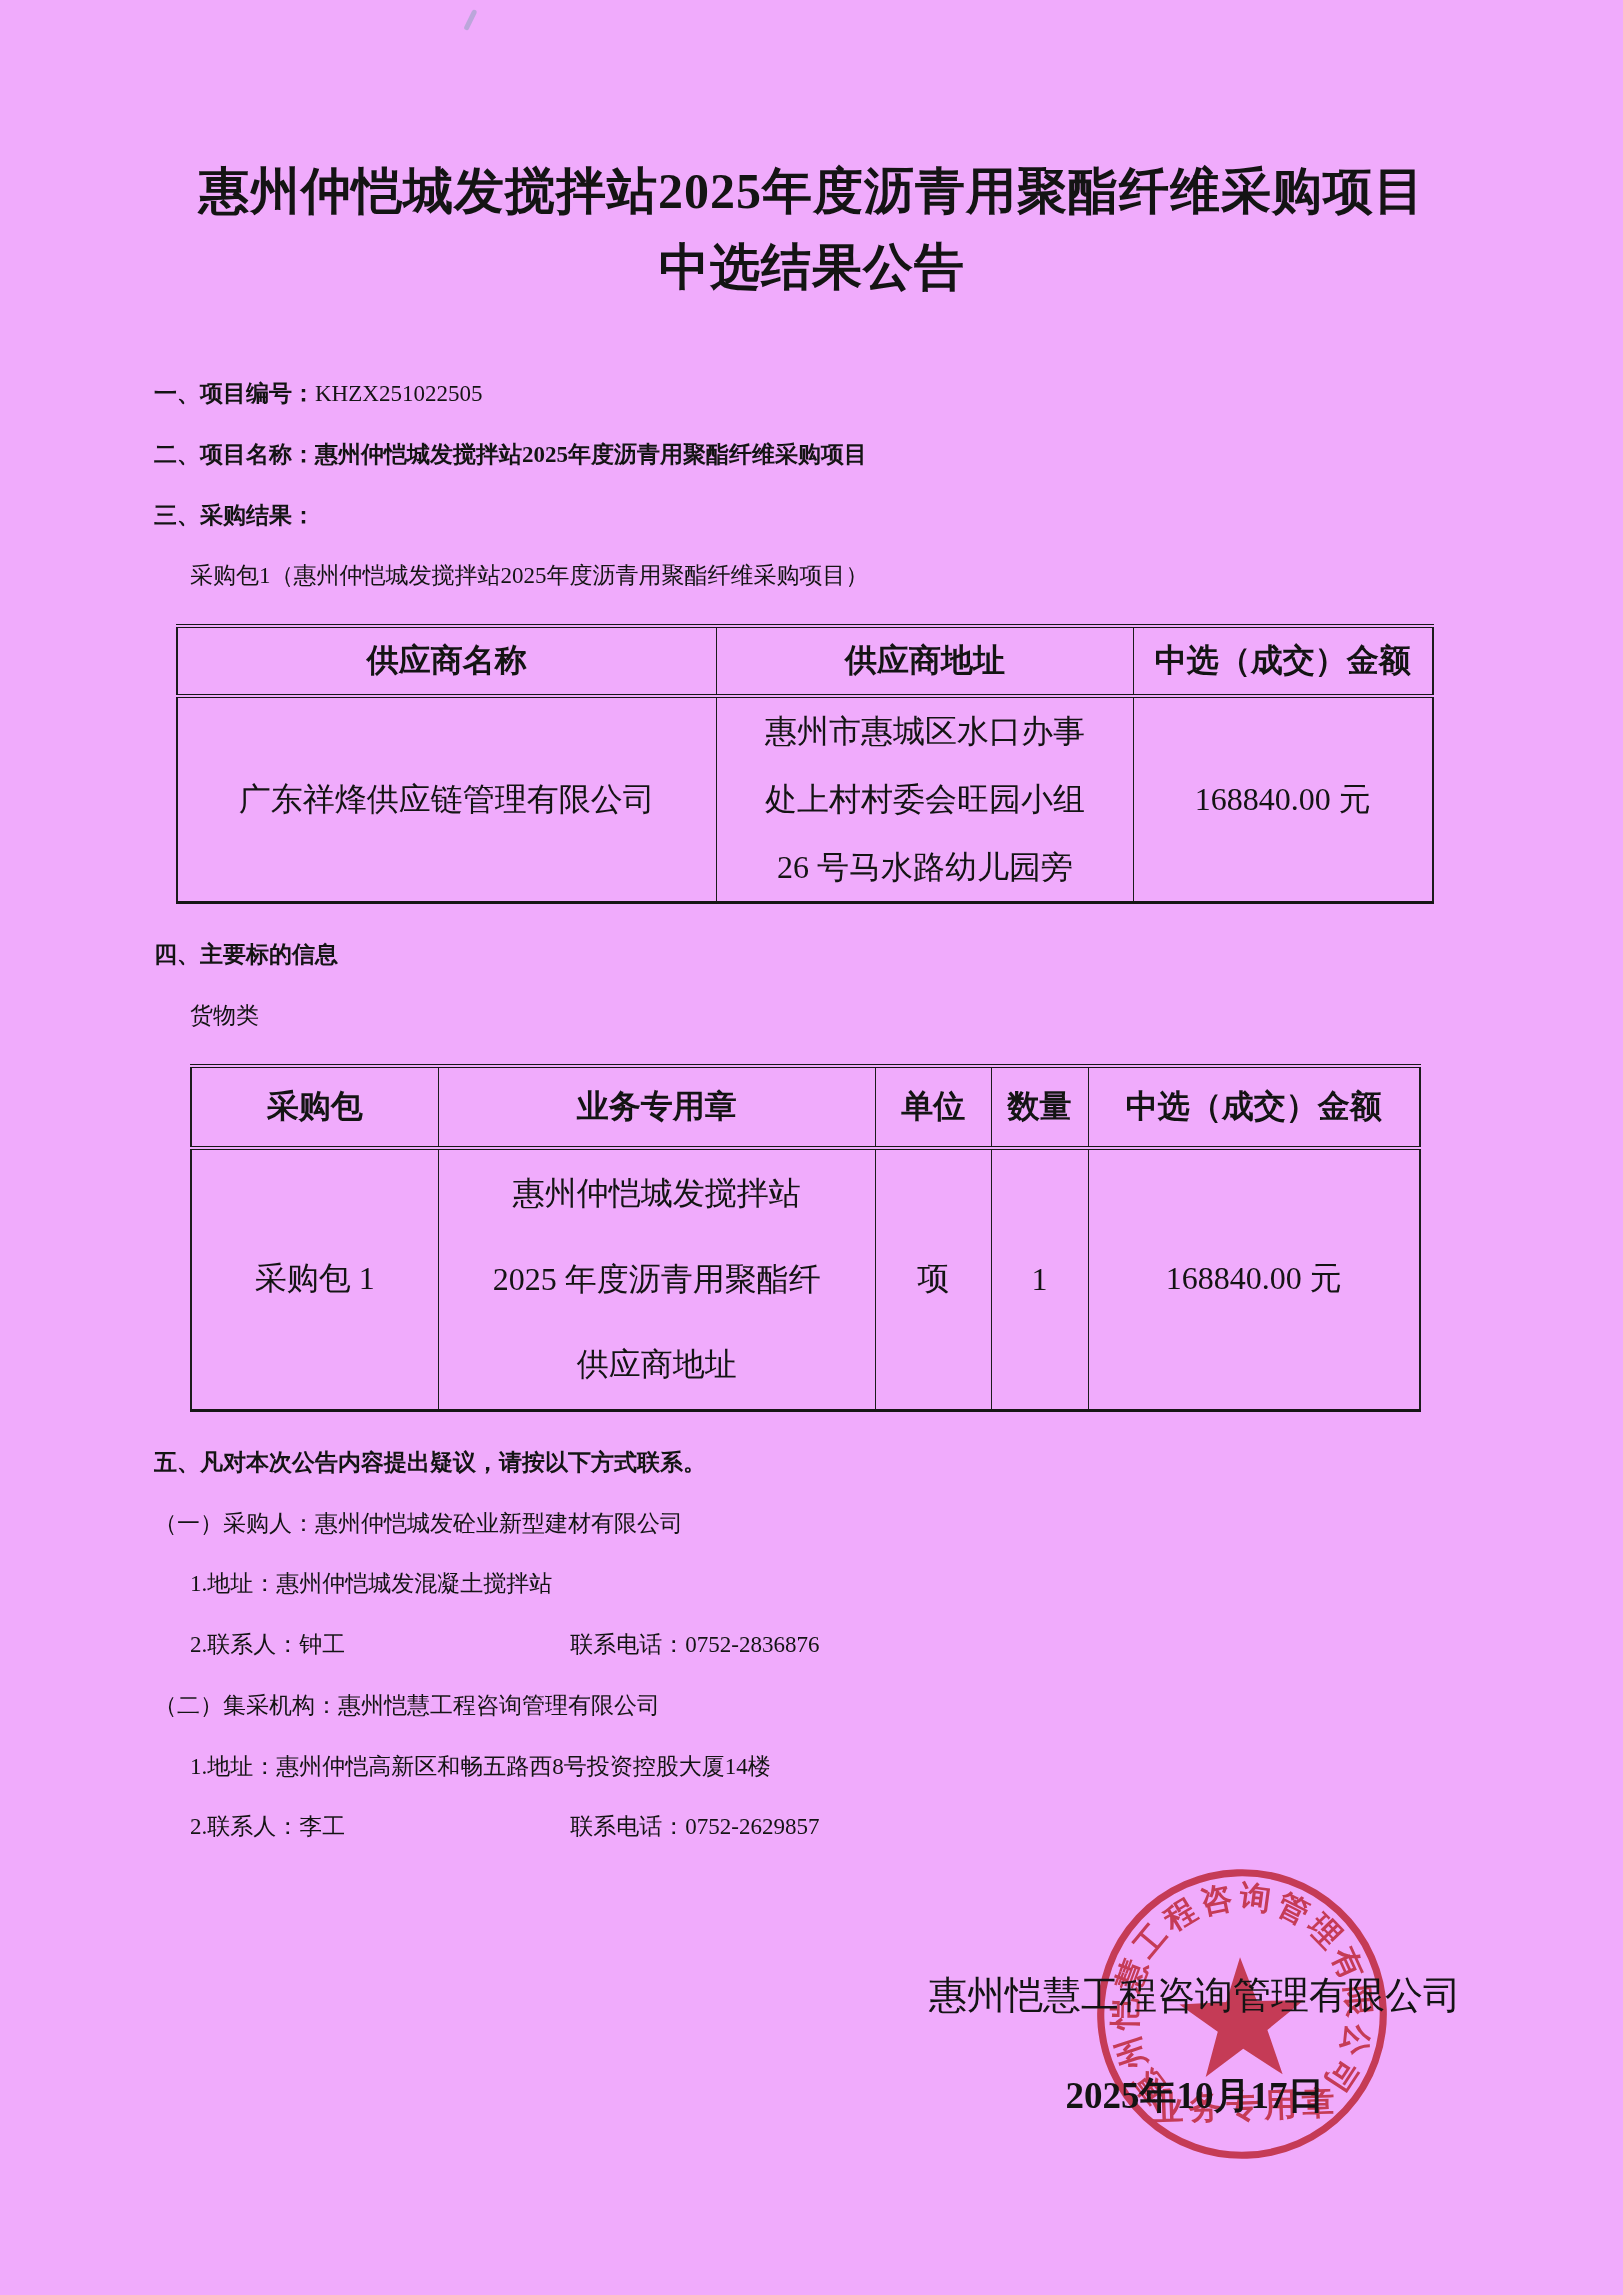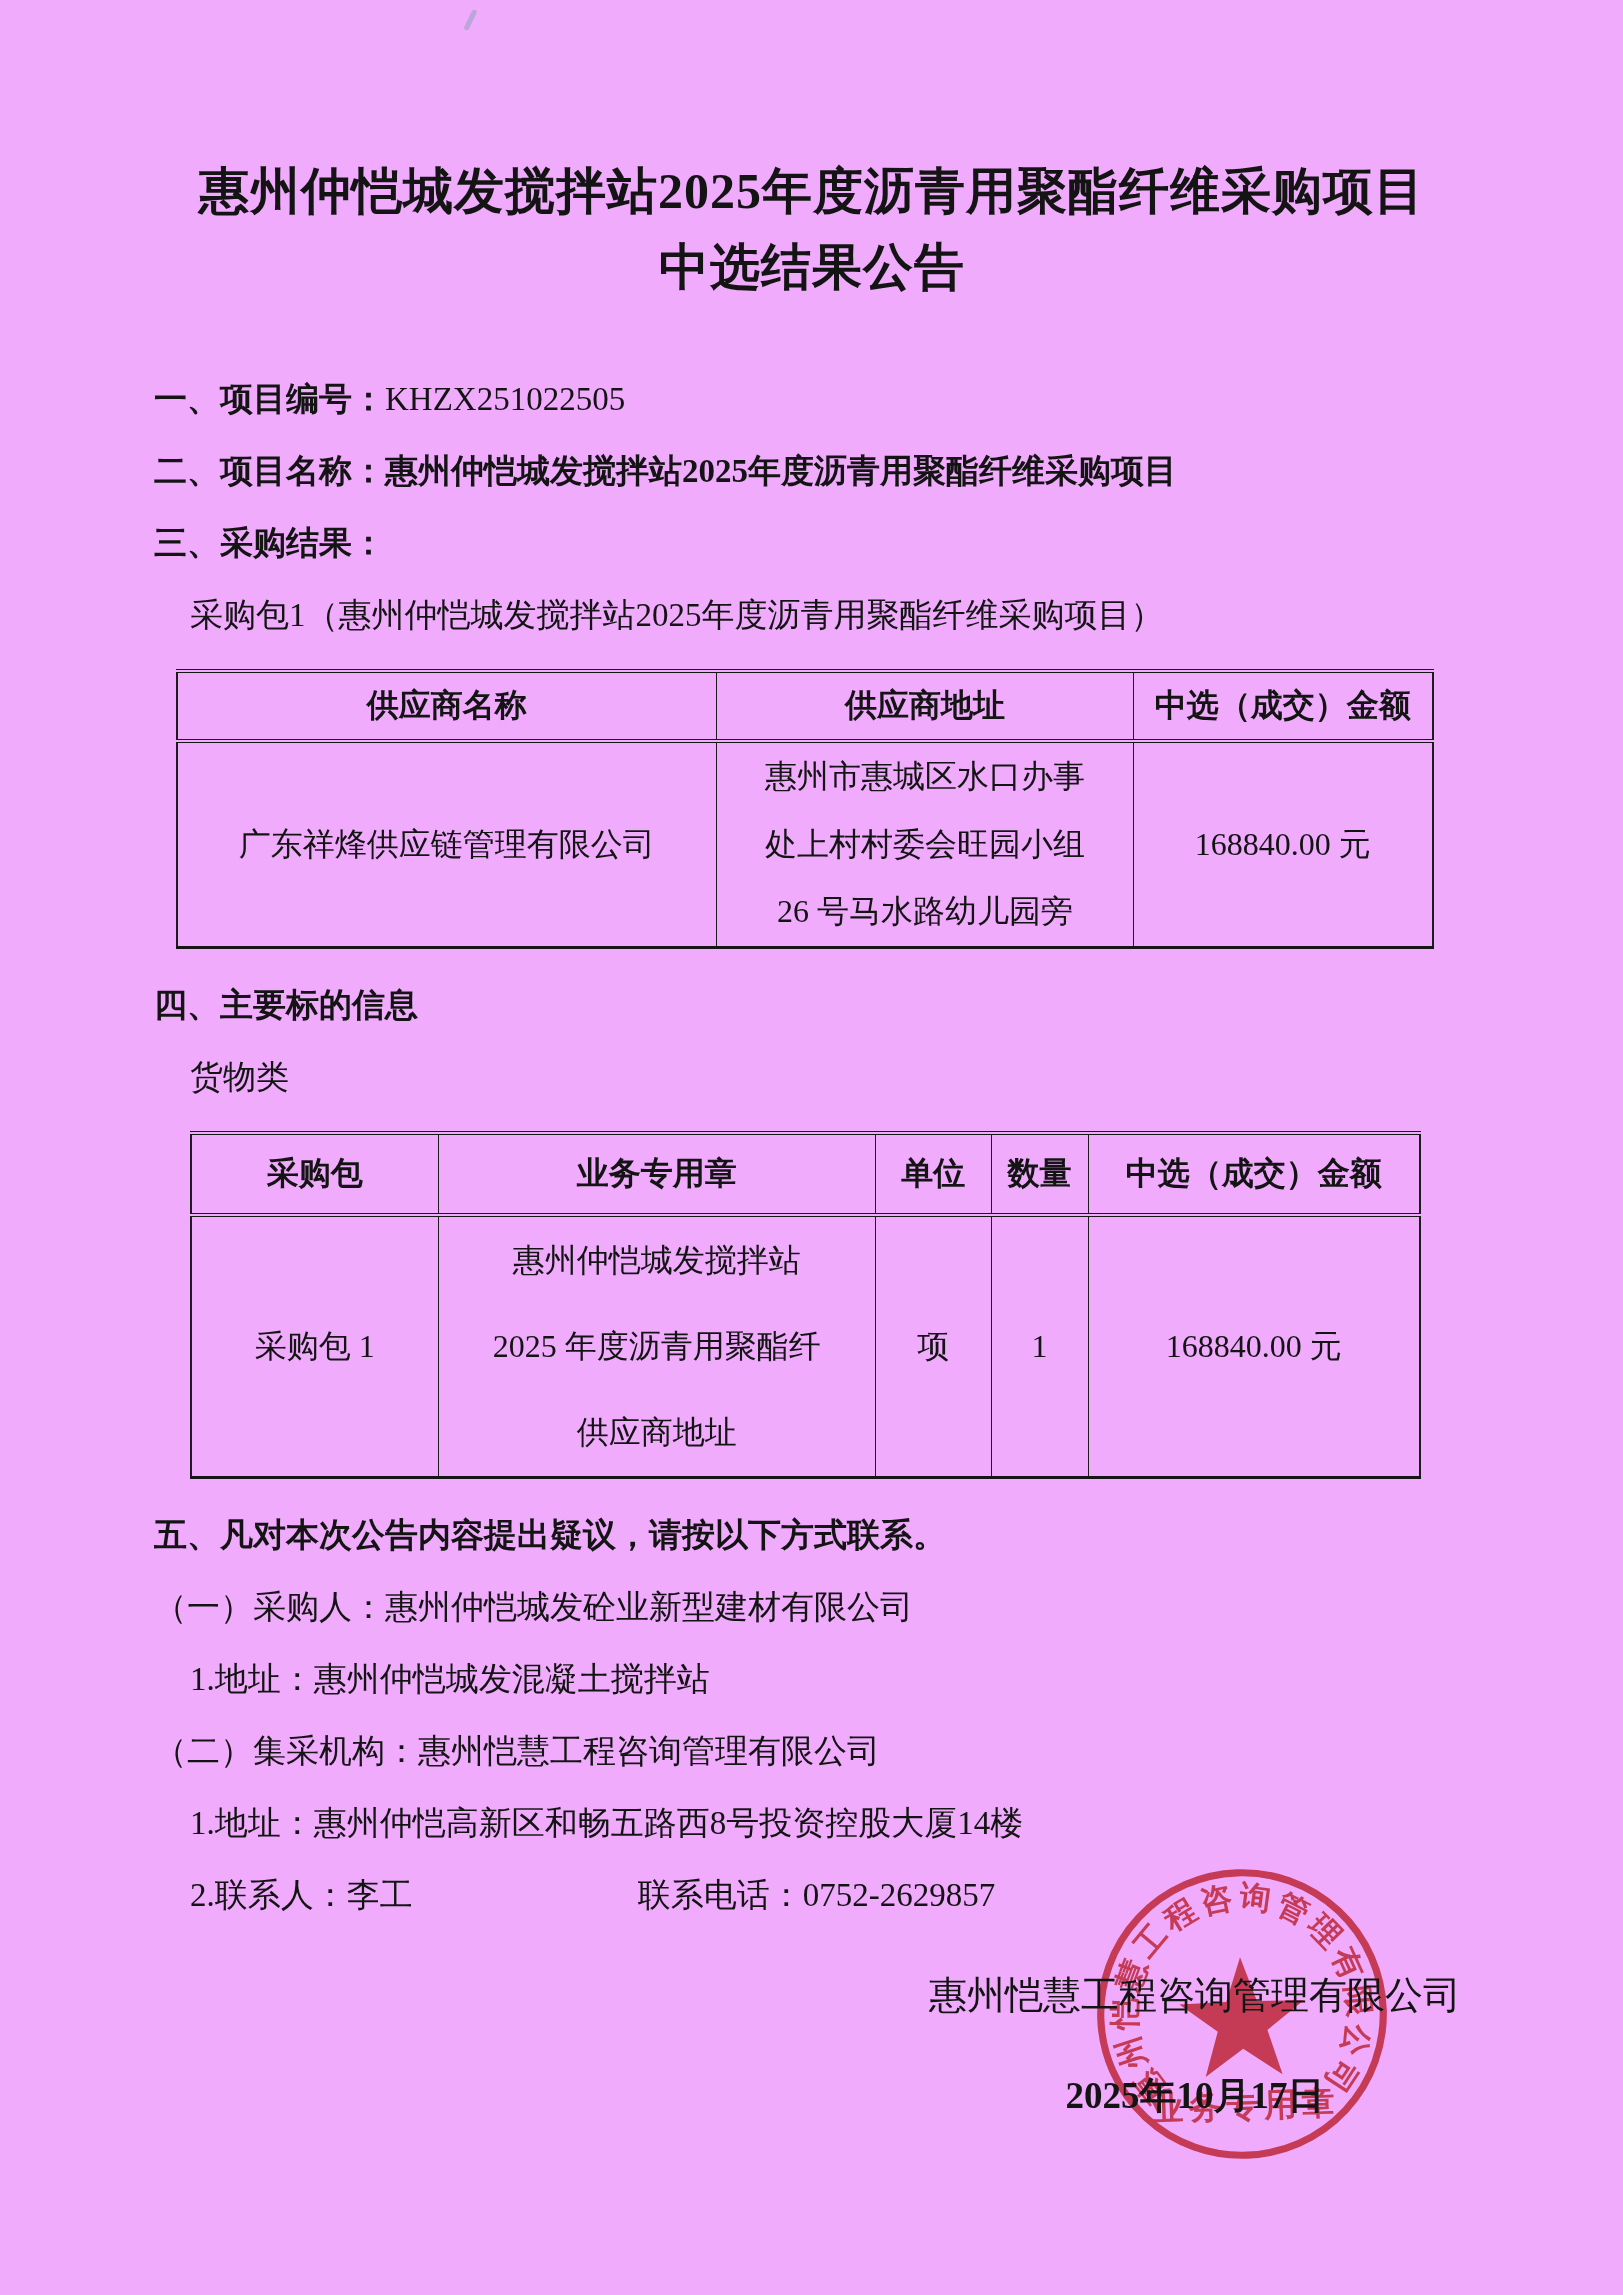--- a/index.html
+++ b/index.html
@@ -26,21 +26,21 @@
   }
   .doc-title{
     text-align:center;
     font-size:50px;
     font-weight:bold;
     line-height:1.52;
     letter-spacing:1px;
     margin:0 0 76px 0;
   }
   .line{
-    font-size:33px;
+    font-size:23px;
     line-height:1.12;
     margin:0 0 35px 0;
     white-space:nowrap;
   }
   .bold{font-weight:bold;}
   .indent{margin-left:36px;}
   .phone-label{margin-left:225px;}
 
   
   table{
@@ -209,20 +209,23 @@
     <div class="line bold mt-sec">五、凡对本次公告内容提出疑议，请按以下方式联系。</div>
 
     <div class="line">
       <span>（一）采购人：</span><span>惠州仲恺城发砼业新型建材有限公司</span>
     </div>
 
     <div class="line indent">
       <span>1.地址：</span><span>惠州仲恺城发混凝土搅拌站</span>
     </div>
 
+    <div class="line indent">
+      <span>2.联系人：</span><span>钟工</span><span class="phone-label">联系电话：</span><span>0752-2836876</span>
+    </div>
 
     <div class="line">
       <span>（二）集采机构：</span><span>惠州恺慧工程咨询管理有限公司</span>
     </div>
 
     <div class="line indent">
       <span>1.地址：</span><span>惠州仲恺高新区和畅五路西8号投资控股大厦14楼</span>
     </div>
 
     <div class="line indent">

